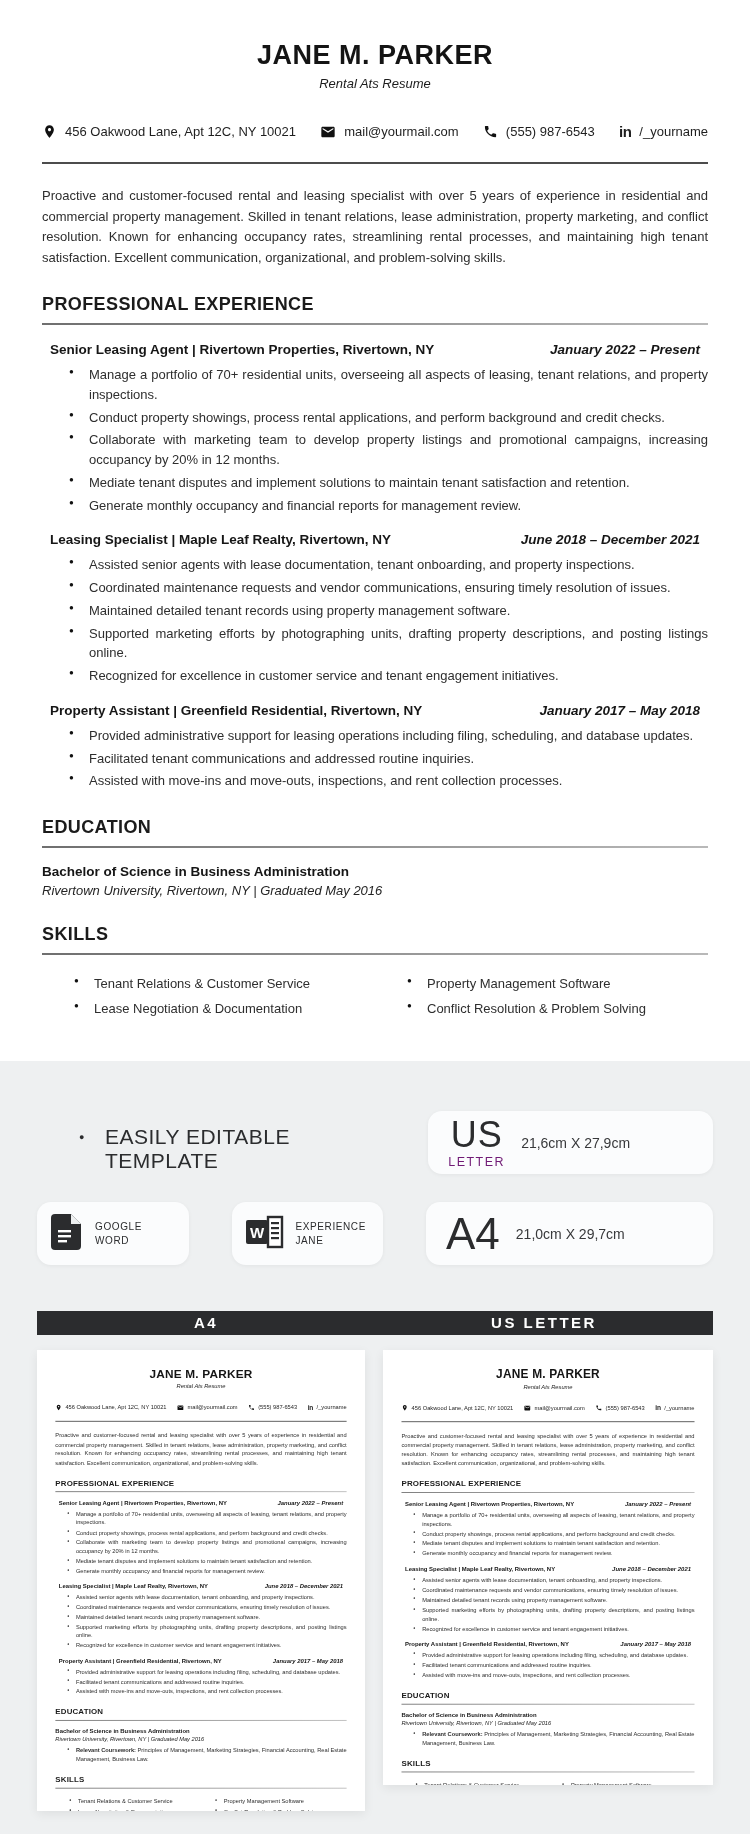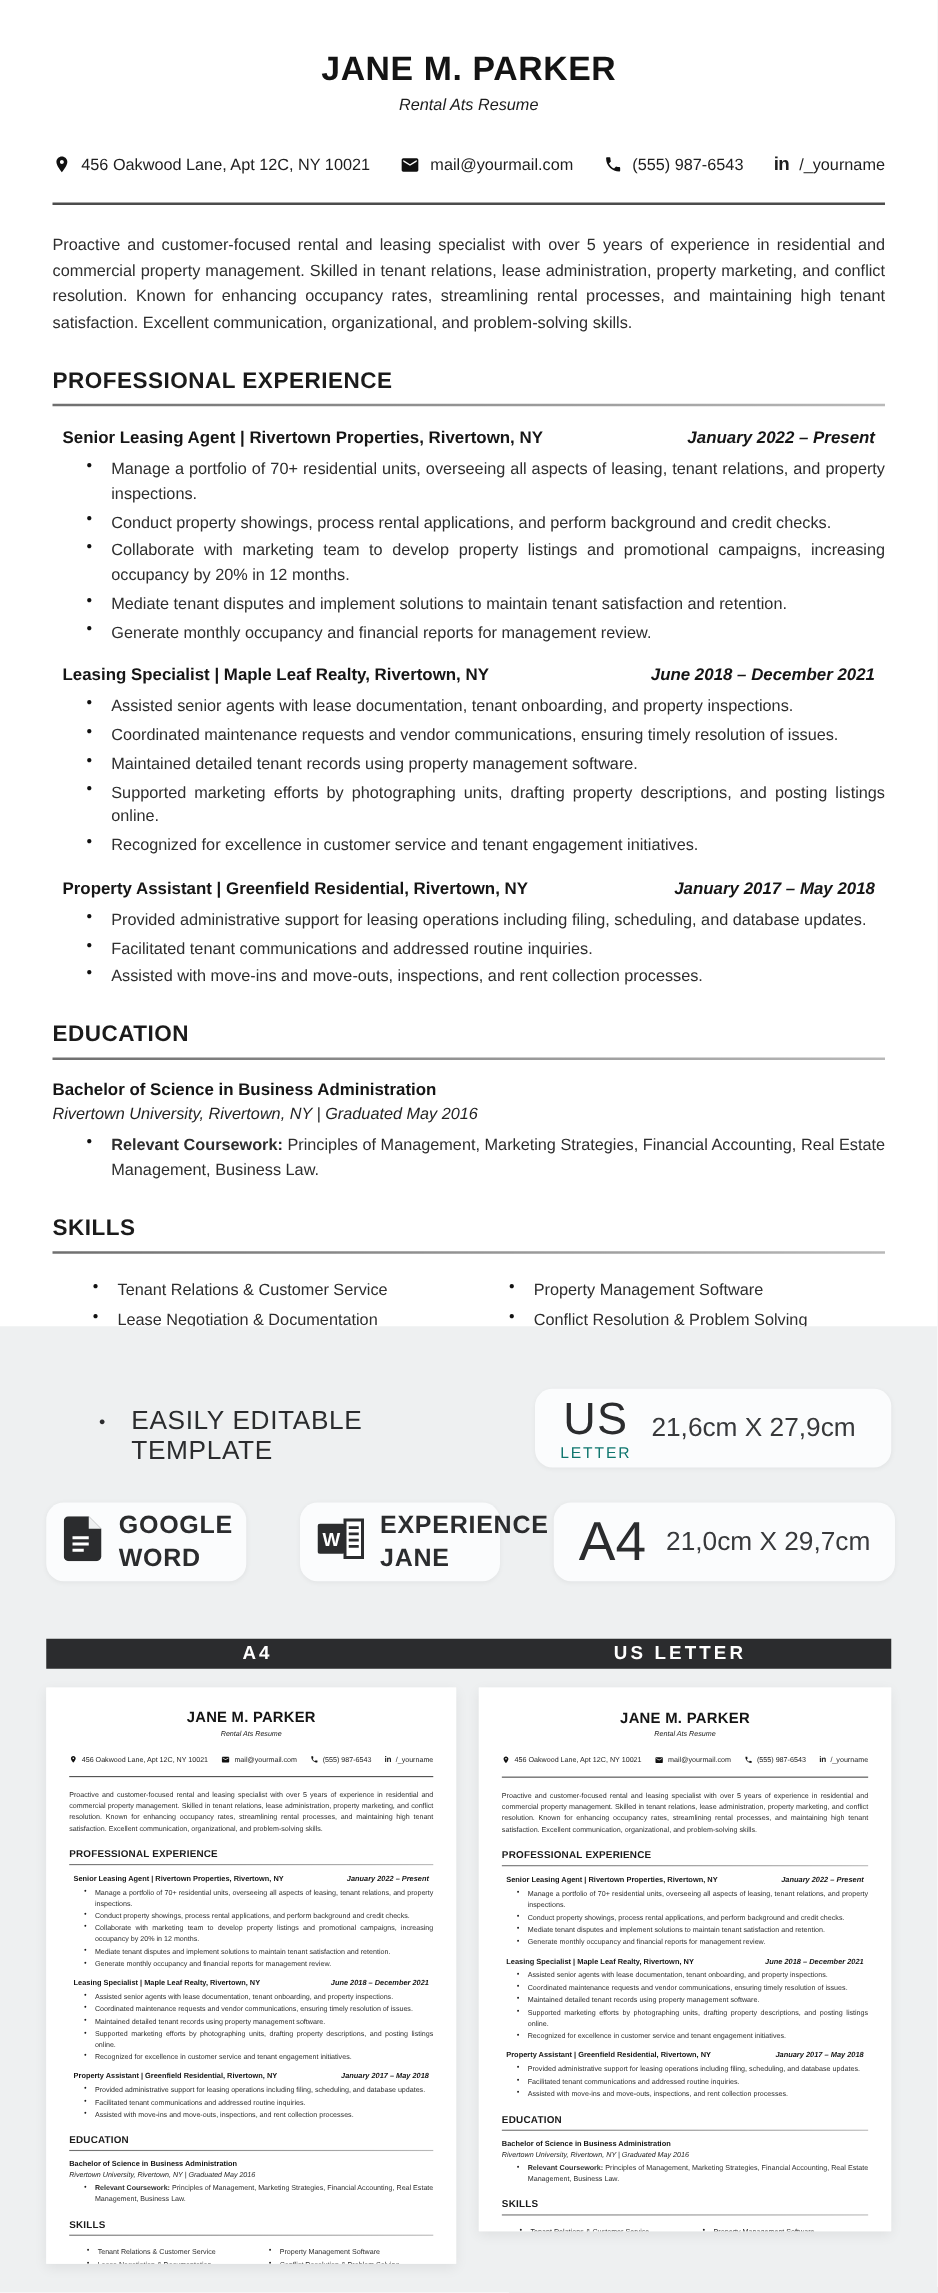--- a/index.html
+++ b/index.html
@@ -50,24 +50,24 @@
   }
   .features li::before{content:"●"; position:absolute; left:0; top:7px; font-size:9px; color:#2b2c2e;}
   .card{
     background:#fbfcfd; border-radius:14px; box-shadow:0 1px 4px rgba(0,0,0,.05);
     box-sizing:border-box; display:flex; align-items:center;
   }
   .size-card{width:304px; height:63px; padding:0 20px;}
   .size-stack{display:flex; flex-direction:column; align-items:center; line-height:1;}
   .size-big{font-size:36px; color:#2b2c2e; letter-spacing:1px;}
   .size-big.a4{font-size:44px; letter-spacing:0;}
-  .size-sub{font-size:12.5px; letter-spacing:1.5px; color:#0f766e; margin-top:3px;}
-  .size-dims{font-size:21px; color:#38393b; margin-left:16px; white-space:nowrap;}
+  .size-sub{font-size:12.5px; letter-spacing:1.5px; color:#701a75; margin-top:3px;}
+  .size-dims{font-size:14px; color:#38393b; margin-left:16px; white-space:nowrap;}
   .app-card{width:160px; height:63px; padding:0 14px; gap:12px;}
-  .app-label{font-size:20px; letter-spacing:.6px; color:#2b2c2e; line-height:1.35;font-weight:bold;}
+  .app-label{font-size:10px; letter-spacing:.6px; color:#2b2c2e; line-height:1.35;}
   
   .thumb-bar{
     margin:46px 37px 0; height:24px; background:#2b2c2e; display:flex;
   }
   .thumb-bar span{
     flex:1; text-align:center; color:#fff; font-weight:bold; font-size:15px;
     letter-spacing:2.5px; line-height:24px;
   }
   .thumb-pages{display:flex; justify-content:space-between; align-items:flex-start; margin:15px 37px 0;}
   .thumb{background:#fff; overflow:hidden; box-shadow:0 3px 10px rgba(0,0,0,.07);}
@@ -162,23 +162,20 @@
         <li>Assisted with move-ins and move-outs, inspections, and rent collection processes.</li>
       </ul>
     </div>
   </div>
 
   <div class="section">
     <div class="section-title">EDUCATION</div>
     <div class="section-rule"></div>
     <div class="edu-degree">Bachelor of Science in Business Administration</div>
     <div class="edu-school">Rivertown University, Rivertown, NY | Graduated May 2016</div>
-    <ul class="dots">
-      <li><b>Relevant Coursework:</b><span> Principles of Management, Marketing Strategies, Financial Accounting, Real Estate Management, Business Law.</span></li>
-    </ul>
   </div>
 
   <div class="section">
     <div class="section-title">SKILLS</div>
     <div class="section-rule"></div>
     <div class="skills-grid">
       <ul class="dots">
         <li>Tenant Relations &amp; Customer Service</li>
         <li>Lease Negotiation &amp; Documentation</li>
 

